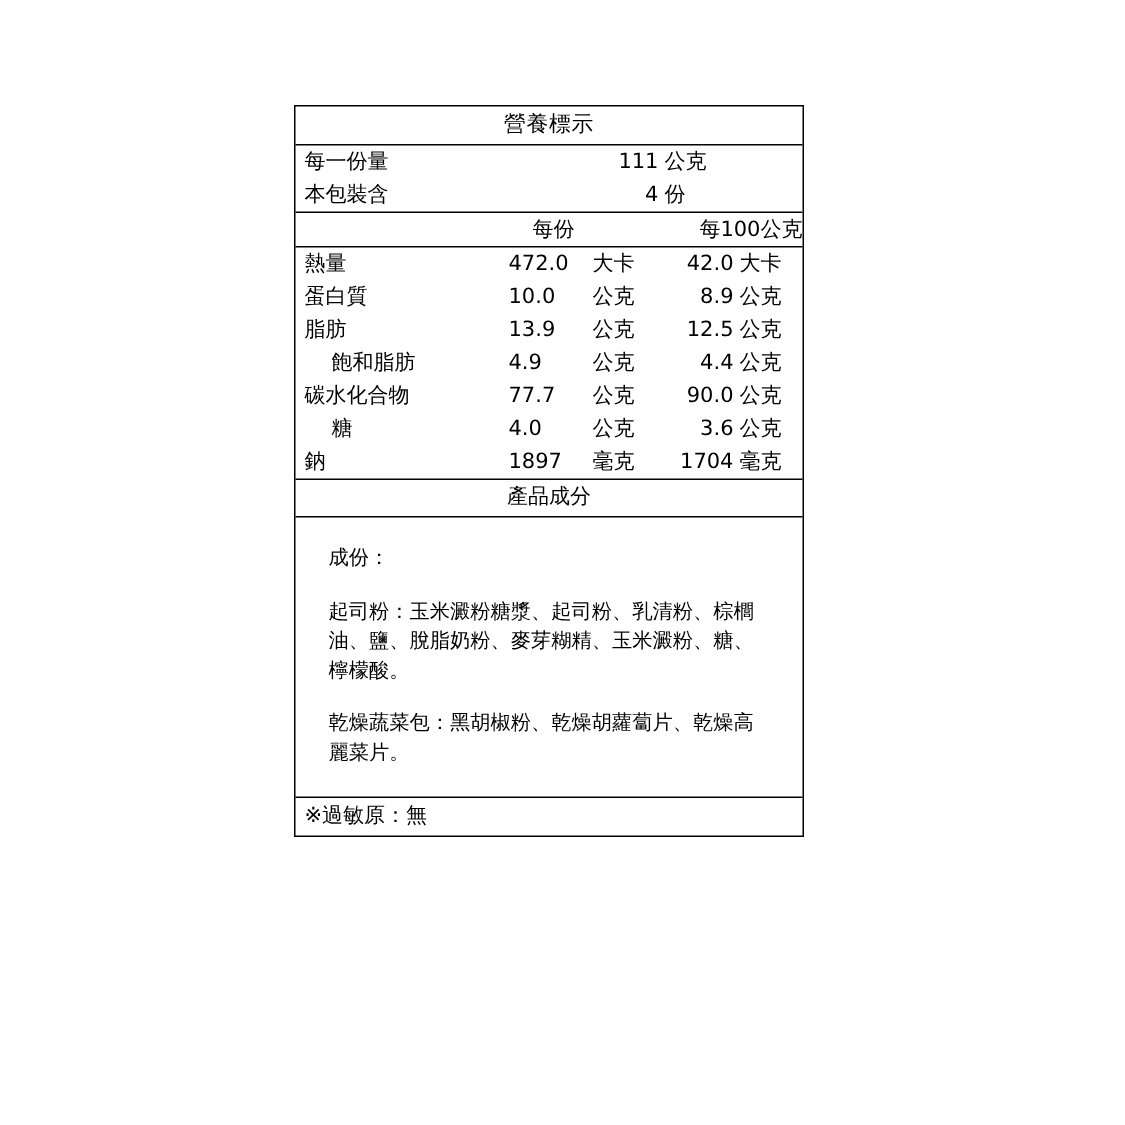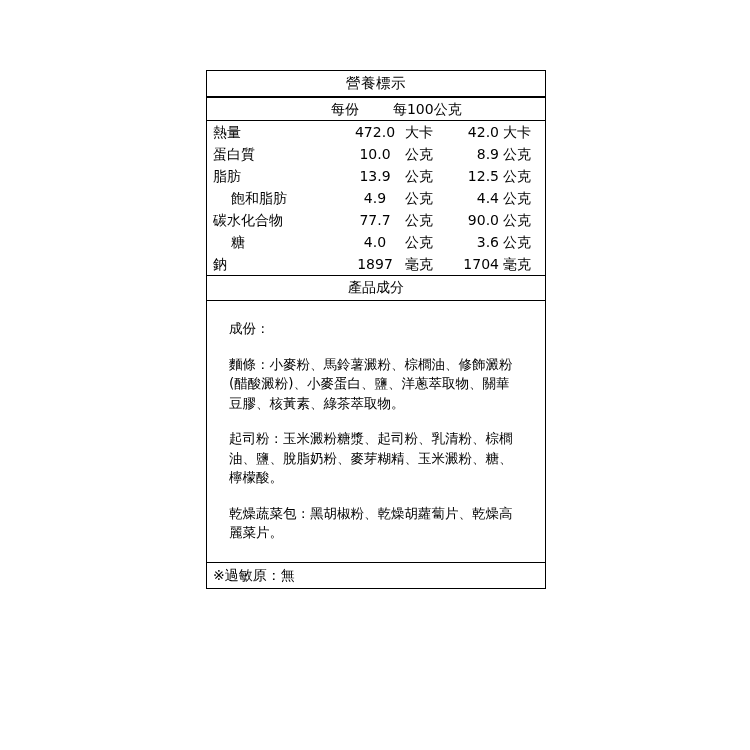--- a/index.html
+++ b/index.html
@@ -9,21 +9,21 @@
   body {
     width: 750px;
     height: 750px;
     background: #ffffff;
     font-family: "DejaVu Sans", "Liberation Sans", sans-serif;
     color: #000000;
     position: relative;
   }
   .label-wrap {
     position: absolute;
-    left: 206px;
+    left: 196px;
     top: 70px;
     width: 340px;
     border: 1px solid #000000;
     box-sizing: border-box;
     background: #ffffff;
   }
   .title {
     text-align: center;
     font-size: 14.5px;
     line-height: 22px;
@@ -49,21 +49,21 @@
   }
   .c-name {
     padding-left: 6px !important;
     text-align: left;
     width: 118px;
   }
   .c-name.indent {
     padding-left: 24px !important;
   }
   .c-val1 {
-    text-align: center;
+    text-align: left;
     width: 52px;
     padding-right: 4px !important;
   }
   .c-unit1 {
     text-align: left;
     width: 46px;
   }
   .c-val2 {
     text-align: right;
     width: 48px;
@@ -75,21 +75,21 @@
   }
   .serv-val {
     text-align: right;
     padding-right: 4px !important;
     width: 118px;
   }
   .serv-unit {
     text-align: left;
   }
   .hdr-row td {
-    text-align: left;
+    text-align: right;
     font-size: 14px;
     line-height: 20px;
   }
   .hdr-per {
     text-align: center;
   }
   .hdr-100 {
     text-align: center;
   }
   .section-title {
@@ -116,20 +116,34 @@
   }
 </style>
 </head>
 <body>
 
 <div class="label-wrap">
 
   <div class="title">營養標示</div>
   <div class="hr"></div>
 
+  <table class="nut">
+    <tbody>
+        <tr>
+      <td class="c-name">每一份量</td>
+      <td class="serv-val">111</td>
+      <td class="serv-unit">公克</td>
+    </tr>
+    <tr>
+      <td class="c-name">本包裝含</td>
+      <td class="serv-val">4</td>
+      <td class="serv-unit">份</td>
+    </tr>
+  </tbody>
+    </table>
 
   <div class="hr"></div>
 
   <table class="nut">
     <tbody>
         <tr class="hdr-row">
       <td class="c-name"></td>
       <td class="hdr-per" colspan="2">每份</td>
       <td class="hdr-100" colspan="2">每100公克</td>
     </tr>
@@ -193,21 +207,20 @@
     </table>
 
   <div class="hr"></div>
 
   <div class="section-title">產品成分</div>
 
   <div class="hr"></div>
 
   <div class="ingredients">
     <p>成份：</p>
-    <p>麵條：小麥粉、馬鈴薯澱粉、棕櫚油、修飾澱粉(醋酸澱粉)、小麥蛋白、鹽、洋蔥萃取物、關華豆膠、核黃素、綠茶萃取物。</p>
     <p>起司粉：玉米澱粉糖漿、起司粉、乳清粉、棕櫚油、鹽、脫脂奶粉、麥芽糊精、玉米澱粉、糖、檸檬酸。</p>
     <p>乾燥蔬菜包：黑胡椒粉、乾燥胡蘿蔔片、乾燥高麗菜片。</p>
   </div>
 
   <div class="hr"></div>
 
   <div class="allergen">※過敏原：無</div>
 
 </div>
 

